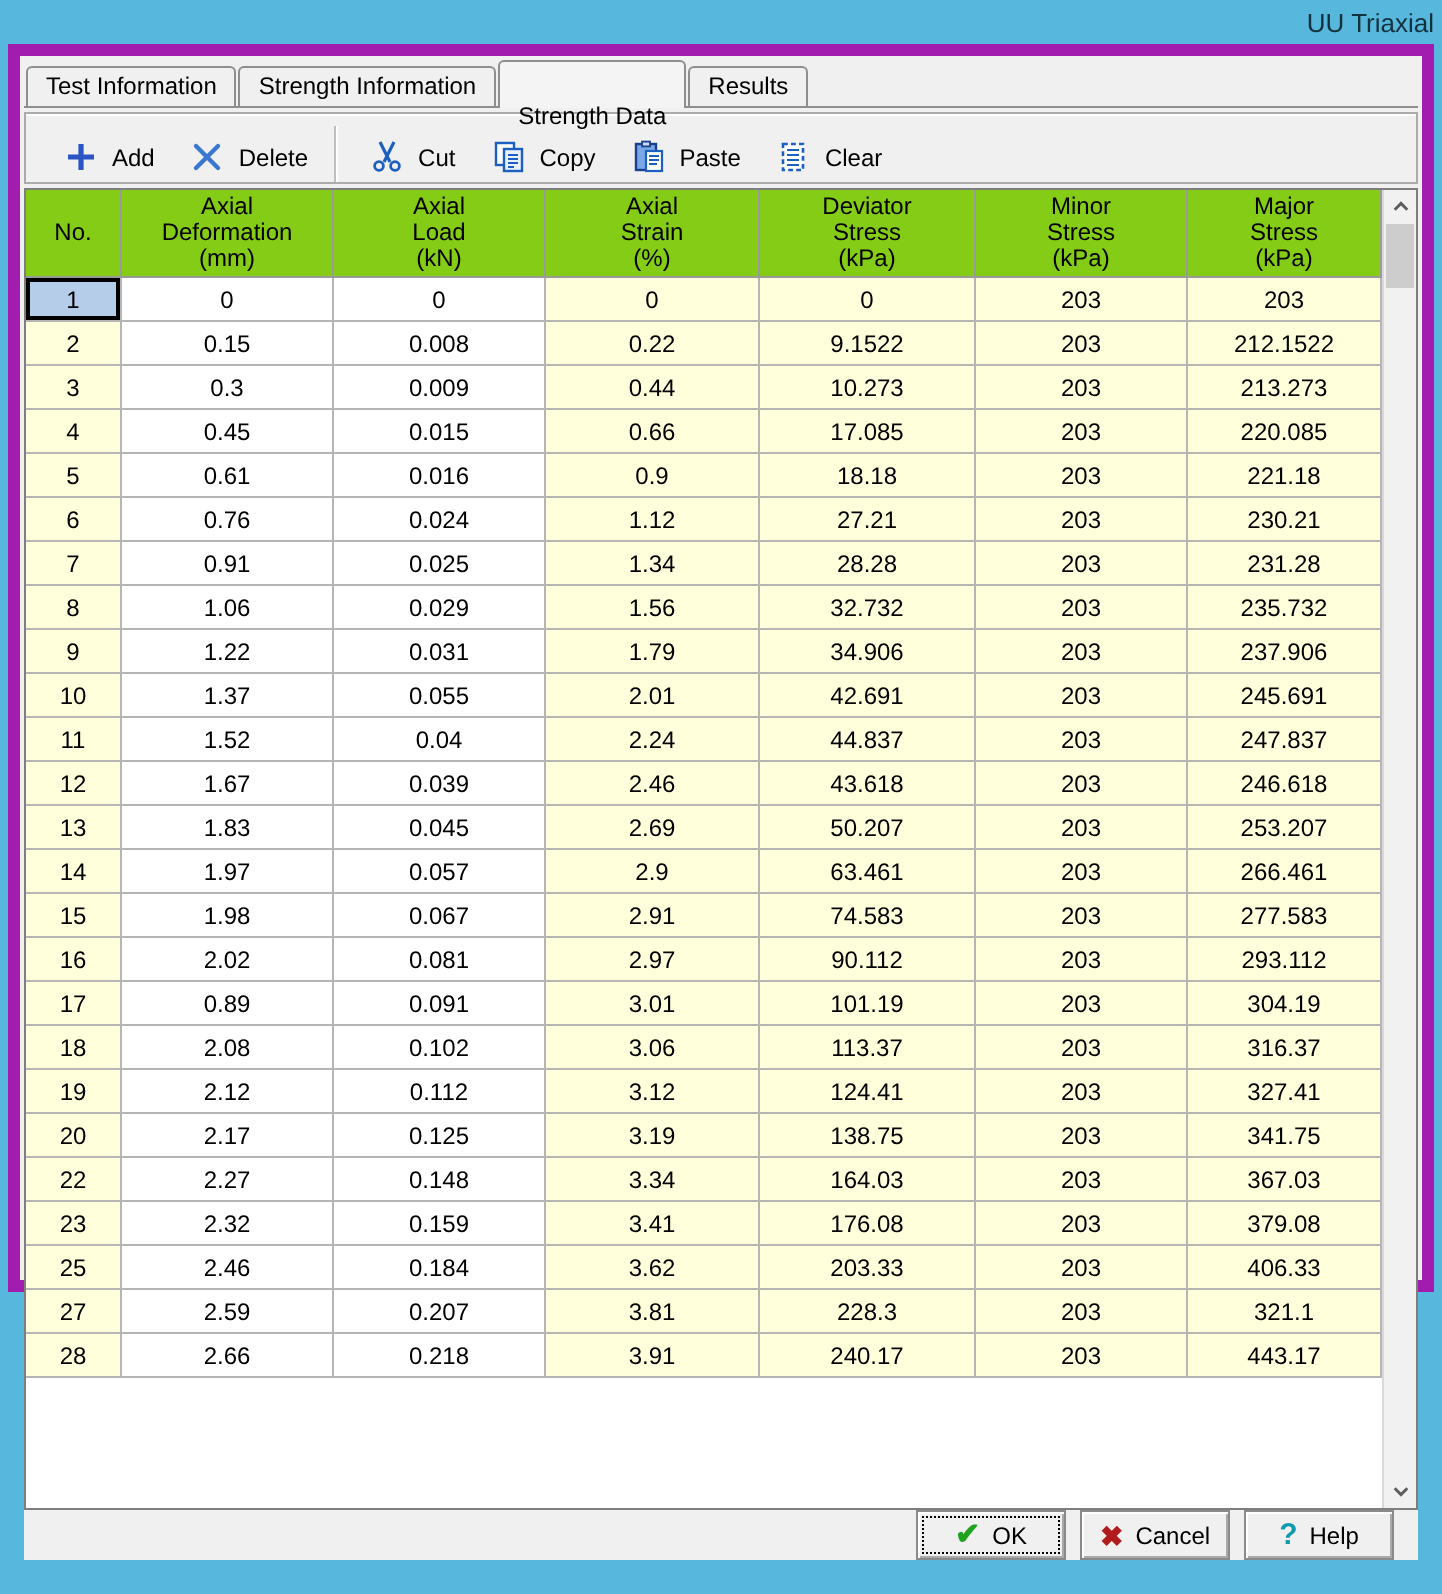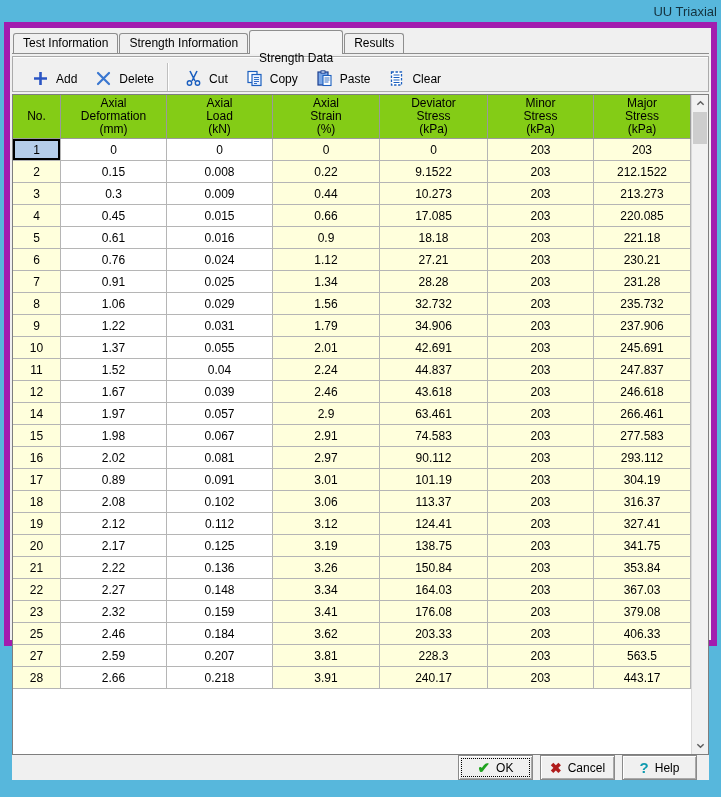--- a/index.html
+++ b/index.html
@@ -357,20 +357,29 @@
                 <tr>
                   <td class="computed rownum">12</td>
                   <td class="editable">1.67</td>
                   <td class="editable">0.039</td>
                   <td class="computed">2.46</td>
                   <td class="computed">43.618</td>
                   <td class="computed">203</td>
                   <td class="computed">246.618</td>
                 </tr>
                 <tr>
+                  <td class="computed rownum">13</td>
+                  <td class="editable">1.83</td>
+                  <td class="editable">0.045</td>
+                  <td class="computed">2.69</td>
+                  <td class="computed">50.207</td>
+                  <td class="computed">203</td>
+                  <td class="computed">253.207</td>
+                </tr>
+                <tr>
                   <td class="computed rownum">14</td>
                   <td class="editable">1.97</td>
                   <td class="editable">0.057</td>
                   <td class="computed">2.9</td>
                   <td class="computed">63.461</td>
                   <td class="computed">203</td>
                   <td class="computed">266.461</td>
                 </tr>
                 <tr>
                   <td class="computed rownum">15</td>
@@ -420,29 +429,20 @@
                 <tr>
                   <td class="computed rownum">20</td>
                   <td class="editable">2.17</td>
                   <td class="editable">0.125</td>
                   <td class="computed">3.19</td>
                   <td class="computed">138.75</td>
                   <td class="computed">203</td>
                   <td class="computed">341.75</td>
                 </tr>
                 <tr>
-                  <td class="computed rownum">21</td>
-                  <td class="editable">2.22</td>
-                  <td class="editable">0.136</td>
-                  <td class="computed">3.26</td>
-                  <td class="computed">150.84</td>
-                  <td class="computed">203</td>
-                  <td class="computed">353.84</td>
-                </tr>
-                <tr>
                   <td class="computed rownum">22</td>
                   <td class="editable">2.27</td>
                   <td class="editable">0.148</td>
                   <td class="computed">3.34</td>
                   <td class="computed">164.03</td>
                   <td class="computed">203</td>
                   <td class="computed">367.03</td>
                 </tr>
                 <tr>
                   <td class="computed rownum">23</td>
@@ -462,21 +462,21 @@
                   <td class="computed">203</td>
                   <td class="computed">406.33</td>
                 </tr>
                 <tr>
                   <td class="computed rownum">27</td>
                   <td class="editable">2.59</td>
                   <td class="editable">0.207</td>
                   <td class="computed">3.81</td>
                   <td class="computed">228.3</td>
                   <td class="computed">203</td>
-                  <td class="computed">563.5</td>
+                  <td class="computed">321.1</td>
                 </tr>
                 <tr>
                   <td class="computed rownum">28</td>
                   <td class="editable">2.66</td>
                   <td class="editable">0.218</td>
                   <td class="computed">3.91</td>
                   <td class="computed">240.17</td>
                   <td class="computed">203</td>
                   <td class="computed">443.17</td>
                 </tr>

